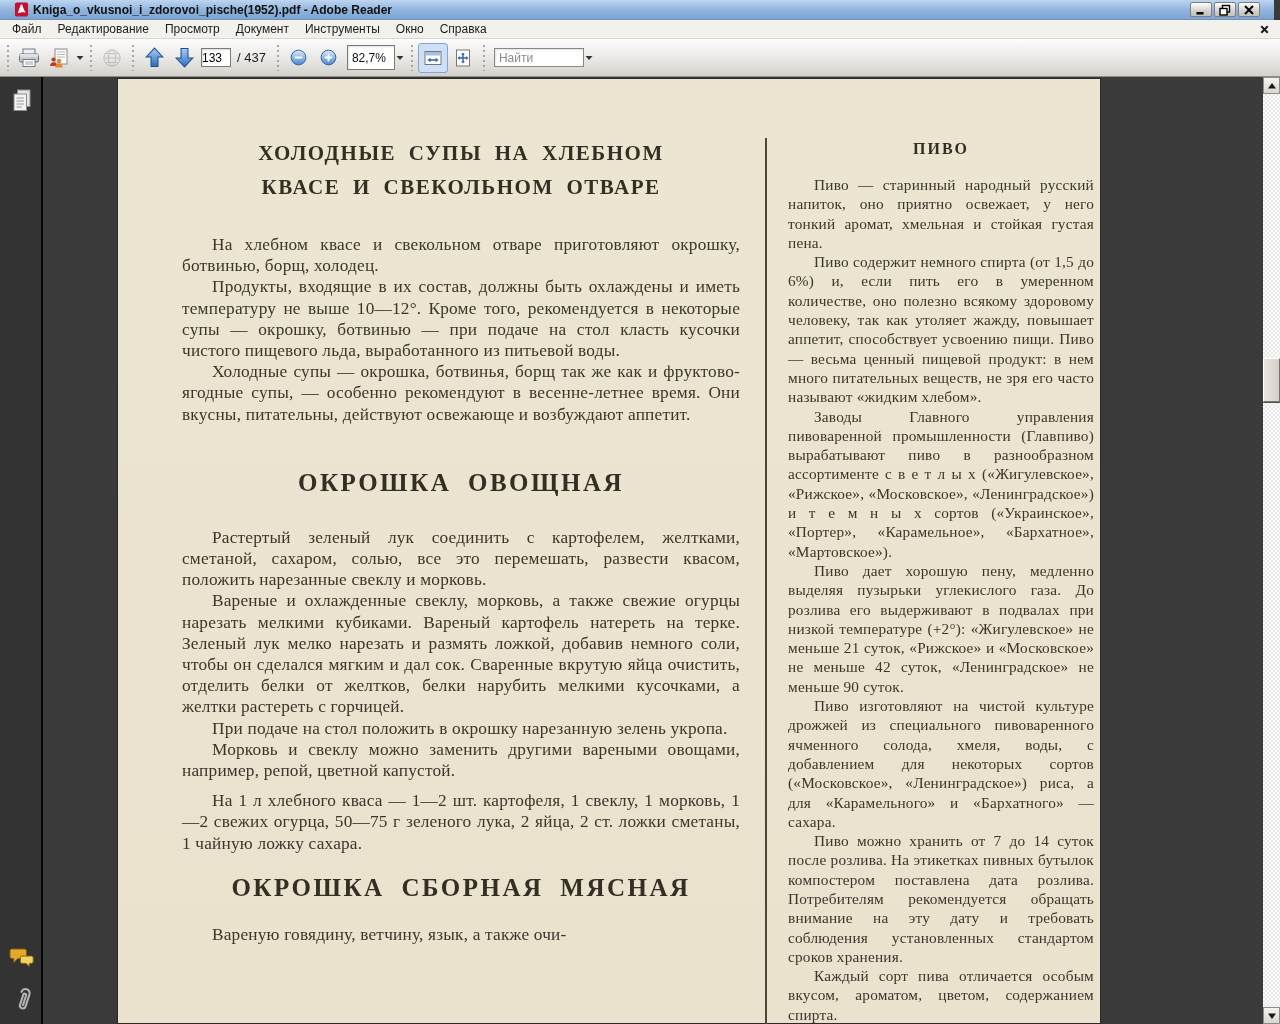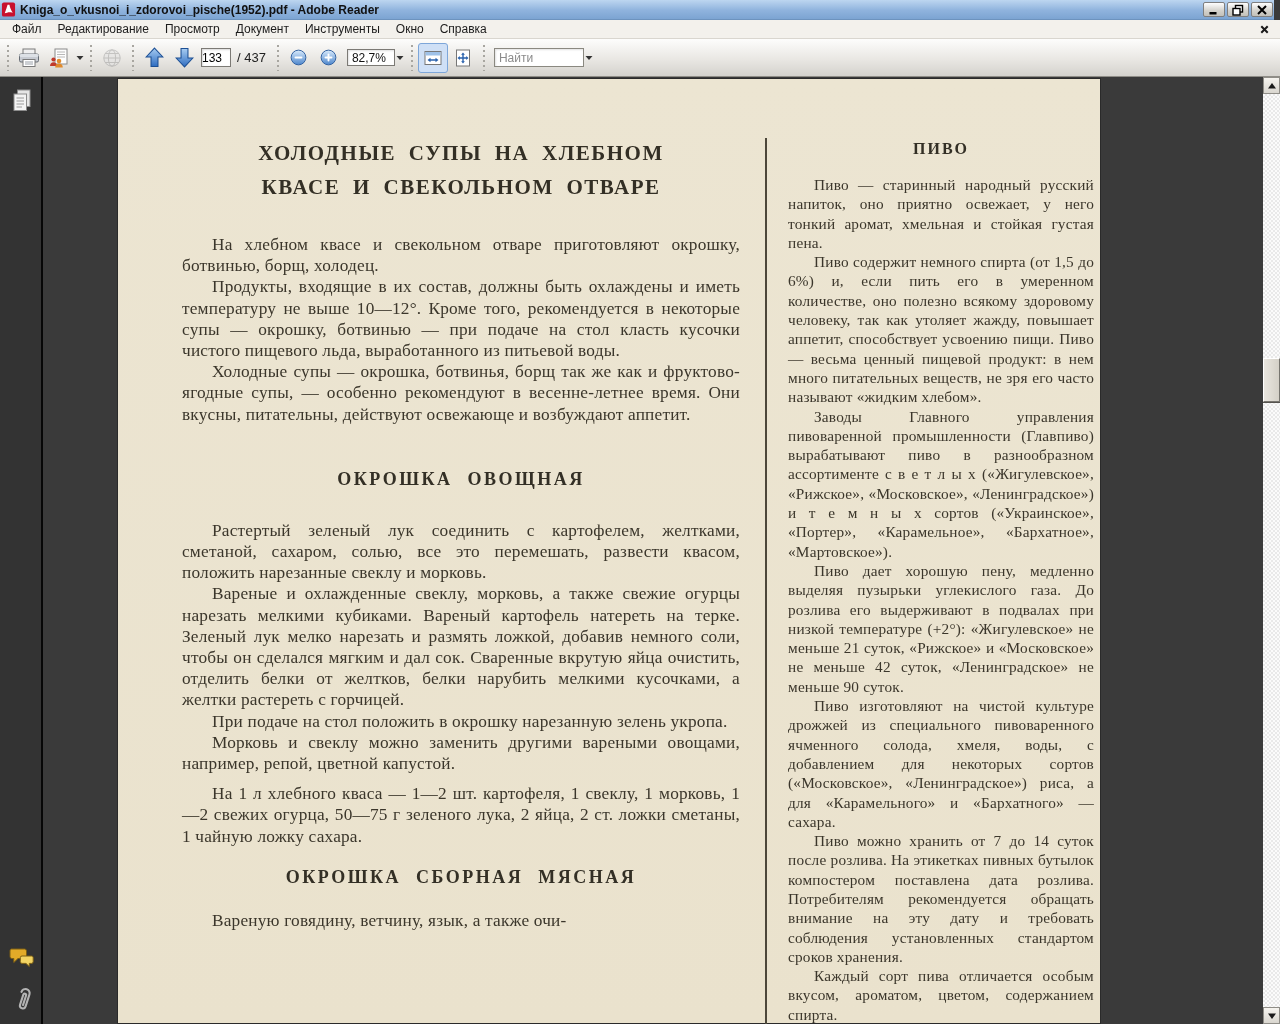--- a/index.html
+++ b/index.html
@@ -5,21 +5,21 @@
   * { margin:0; padding:0; box-sizing:border-box; }
   html,body { width:1280px; height:1024px; overflow:hidden; }
   body { font-family:"Liberation Sans", sans-serif; }
 
   .screen { position:relative; width:1280px; height:1024px; background:#3a3a3a; overflow:hidden; }
 
   
   .titlebar {
     position:absolute; top:0; left:0; right:6px; height:20px;
     background:linear-gradient(#bdd6f0, #8fb3dd 55%, #7ca4d2);
-    display:flex; align-items:center; padding:0 1px;
+    display:flex; align-items:center; padding:0 14px;
     border-bottom:1px solid #6d93be;
   }
   .title-left { display:flex; align-items:center; gap:4px; flex:1; min-width:0; }
   .app-icon { width:15px; height:15px; display:inline-block; }
   .title-text { font-size:12px; font-weight:bold; color:#111; white-space:nowrap; }
   .win-controls { display:flex; gap:2px; }
   .win-btn {
     width:22px; height:15px; border:1px solid #7f7f7f; border-radius:2px;
     background:linear-gradient(#fefefe, #d3d1cb 60%, #c3c1ba);
     display:flex; align-items:center; justify-content:center; padding:0; cursor:default;
@@ -53,21 +53,21 @@
   .tb-btn.disabled { opacity:.5; filter:grayscale(1); }
   .caret-btn { width:11px; height:28px; display:flex; align-items:center; justify-content:center; background:transparent; border:none; }
   .page-input {
     width:30px; height:19px; border:1px solid #7c7a75; background:#fff;
     font-size:12px; font-family:"Liberation Sans",sans-serif;
     box-shadow:inset 1px 1px 2px rgba(0,0,0,.15); margin-left:2px;
   }
   .page-total { font-size:13px; color:#222; margin:0 6px 0 6px; white-space:nowrap; }
   .zoom-combo { display:flex; align-items:center; margin-left:3px; }
   .zoom-box {
-    width:48px; height:17px; border:1px solid #7c7a75; background:#fff;
+    width:48px; height:25px; border:1px solid #7c7a75; background:#fff;
     font-size:12px; color:#111; display:flex; align-items:center; padding:0 4px;
     box-shadow:inset 1px 1px 2px rgba(0,0,0,.12);
   }
   .find-combo { display:flex; align-items:center; margin-left:4px; }
   .find-input {
     width:90px; height:19px; border:1px solid #8a8880; background:#fff;
     font-size:12px; padding:0 4px; font-family:"Liberation Sans",sans-serif;
     box-shadow:inset 1px 1px 2px rgba(0,0,0,.12);
   }
   .find-input::placeholder { color:#8b8b8b; }
@@ -101,21 +101,21 @@
 
   .col-left h1 {
     font-size:21px; line-height:34px; font-weight:bold; text-align:center;
     letter-spacing:1.5px; word-spacing:6px; max-width:425px; margin:0 auto 30px auto; color:#332f25;
   }
   .col-left p {
     font-size:17.3px; line-height:21.2px; text-align:justify; text-indent:30px;
     letter-spacing:.2px; color:#3b362b;
   }
   .col-left h2 {
-    font-size:18px; font-weight:bold; text-align:center; letter-spacing:2.5px;
+    font-size:25px; font-weight:bold; text-align:center; letter-spacing:2.5px;
     word-spacing:8px; margin:44px 0 30px 0; color:#332f25;
   }
   .col-left h2.second { margin:20px 0 22px 0; }
   .col-left p.recipe { margin-top:9px; }
 
   .col-right h2 {
     font-size:16px; font-weight:bold; text-align:center; letter-spacing:2px;
     margin:0 0 17px 0; color:#332f25;
   }
   .col-right p {

